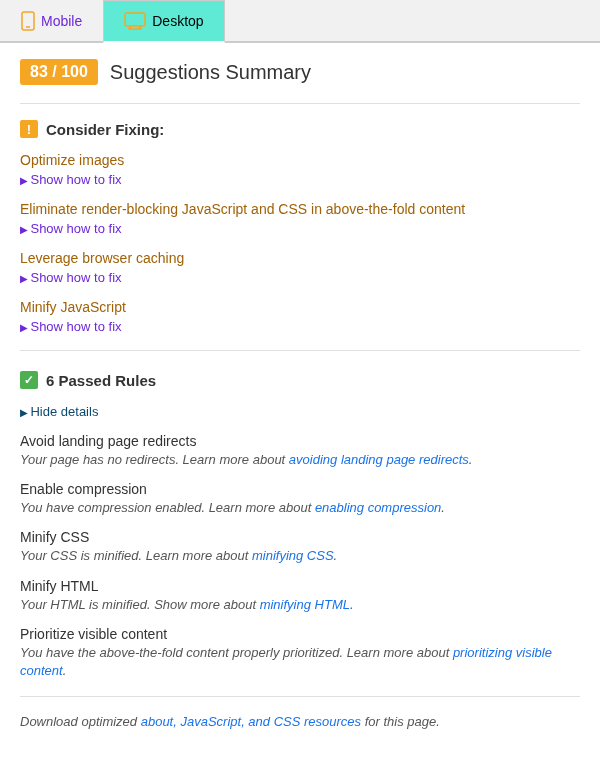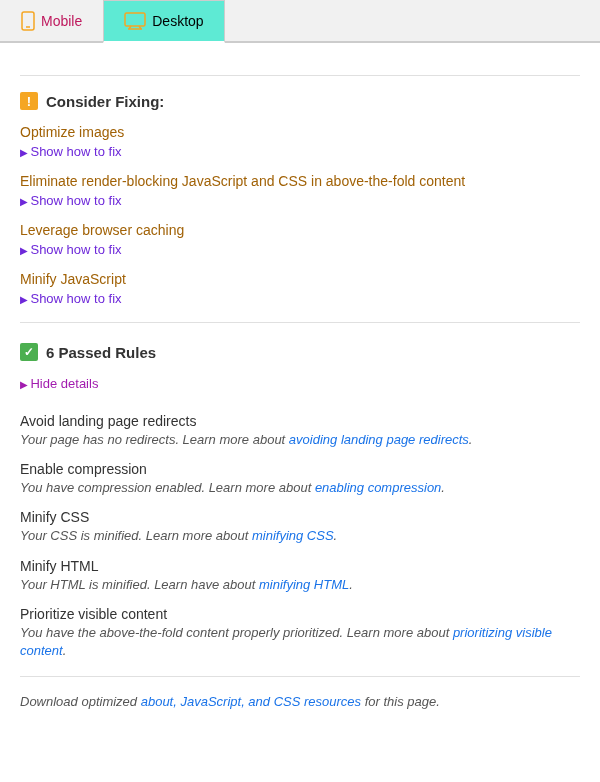--- a/index.html
+++ b/index.html
@@ -17,21 +17,21 @@
       border-bottom: 2px solid #ccc;
       background: #f1f1f1;
     }
     .tab {
       display: flex;
       align-items: center;
       gap: 6px;
       padding: 10px 20px;
       cursor: pointer;
       font-size: 14px;
-      color: #be185d;
+      color: #6d28d9;
       border: 1px solid transparent;
       border-bottom: none;
       background: #f1f1f1;
     }
     .tab.active {
       background: #5eead4;
       border: 1px solid #ccc;
       border-bottom: 2px solid #fff;
       margin-bottom: -2px;
       color: #000;
@@ -117,26 +117,26 @@
     .show-fix-link::before {
       content: '▶ ';
       font-size: 10px;
     }
 
     
     .passed-section {
       margin-top: 20px;
     }
     .hide-details-link {
-      color: #a21caf;
+      color: #0c4a6e;
       font-size: 13px;
       text-decoration: none;
       cursor: pointer;
       display: inline-block;
-      margin-bottom: 22px;
+      margin-bottom: 14px;
     }
     .hide-details-link::before {
       content: '▶ ';
       font-size: 10px;
     }
 
     .passed-item {
       margin-bottom: 12px;
     }
     .passed-item-title {
@@ -178,20 +178,24 @@
       <line x1="7" y1="14" x2="5" y2="17" stroke="#f5a623" stroke-width="1.5"></line>
       <line x1="15" y1="14" x2="17" y2="17" stroke="#f5a623" stroke-width="1.5"></line>
       <line x1="4" y1="17" x2="18" y2="17" stroke="#f5a623" stroke-width="1.5"></line>
     </svg>
     <span>Desktop</span>
   </div>
 </div>
 
 <div class="content">
 
+  <div class="score-header">
+    <div class="score-badge">83 / 100</div>
+    <span class="score-title">Suggestions Summary</span>
+  </div>
 
   <hr class="divider">
 
   <div class="section-header">
     <span class="section-icon-warning">!</span>
     <span>Consider Fixing:</span>
   </div>
 
   <div class="suggestion-item">
     <div class="suggestion-title">Optimize images</div>
@@ -244,21 +248,21 @@
       <div class="passed-item-title">Minify CSS</div>
       <div class="passed-item-desc">
         <span>Your CSS is minified. Learn more about </span><a href="#">minifying CSS</a><span>.</span>
       </div>
     </div>
 
     
     <div class="passed-item">
       <div class="passed-item-title">Minify HTML</div>
       <div class="passed-item-desc">
-        <span>Your HTML is minified. Learn have about </span><a href="#">minifying HTML</a><span>.</span>
+        <span>Your HTML is minified. Show more about </span><a href="#">minifying HTML</a><span>.</span>
       </div>
     </div>
 
     
     <div class="passed-item">
       <div class="passed-item-title">Prioritize visible content</div>
       <div class="passed-item-desc">
         <span>You have the above-the-fold content properly prioritized. Learn more about </span><a href="#">prioritizing visible content</a><span>.</span>
       </div>
     </div>

